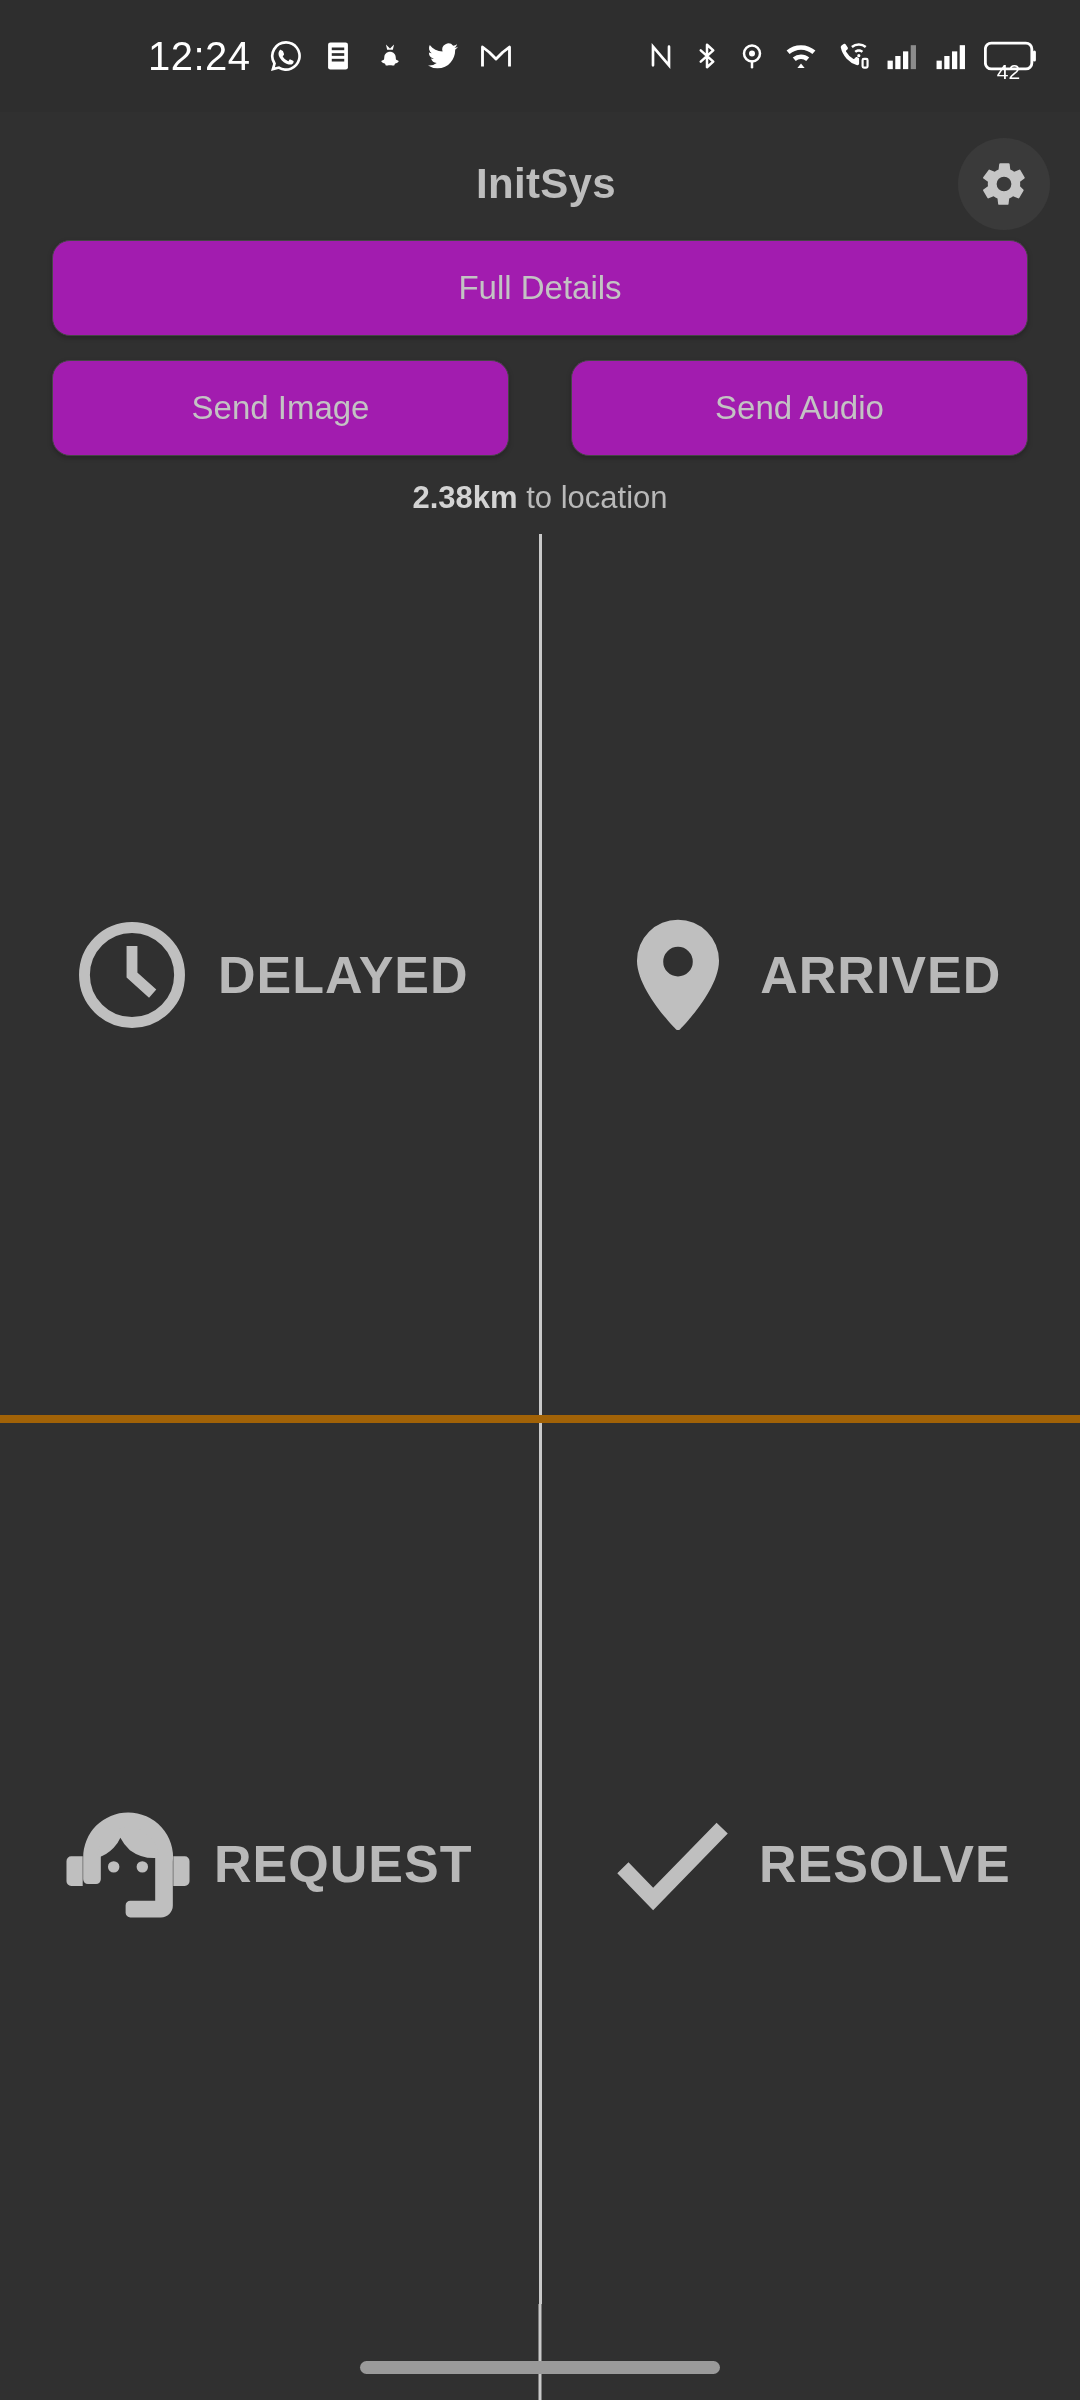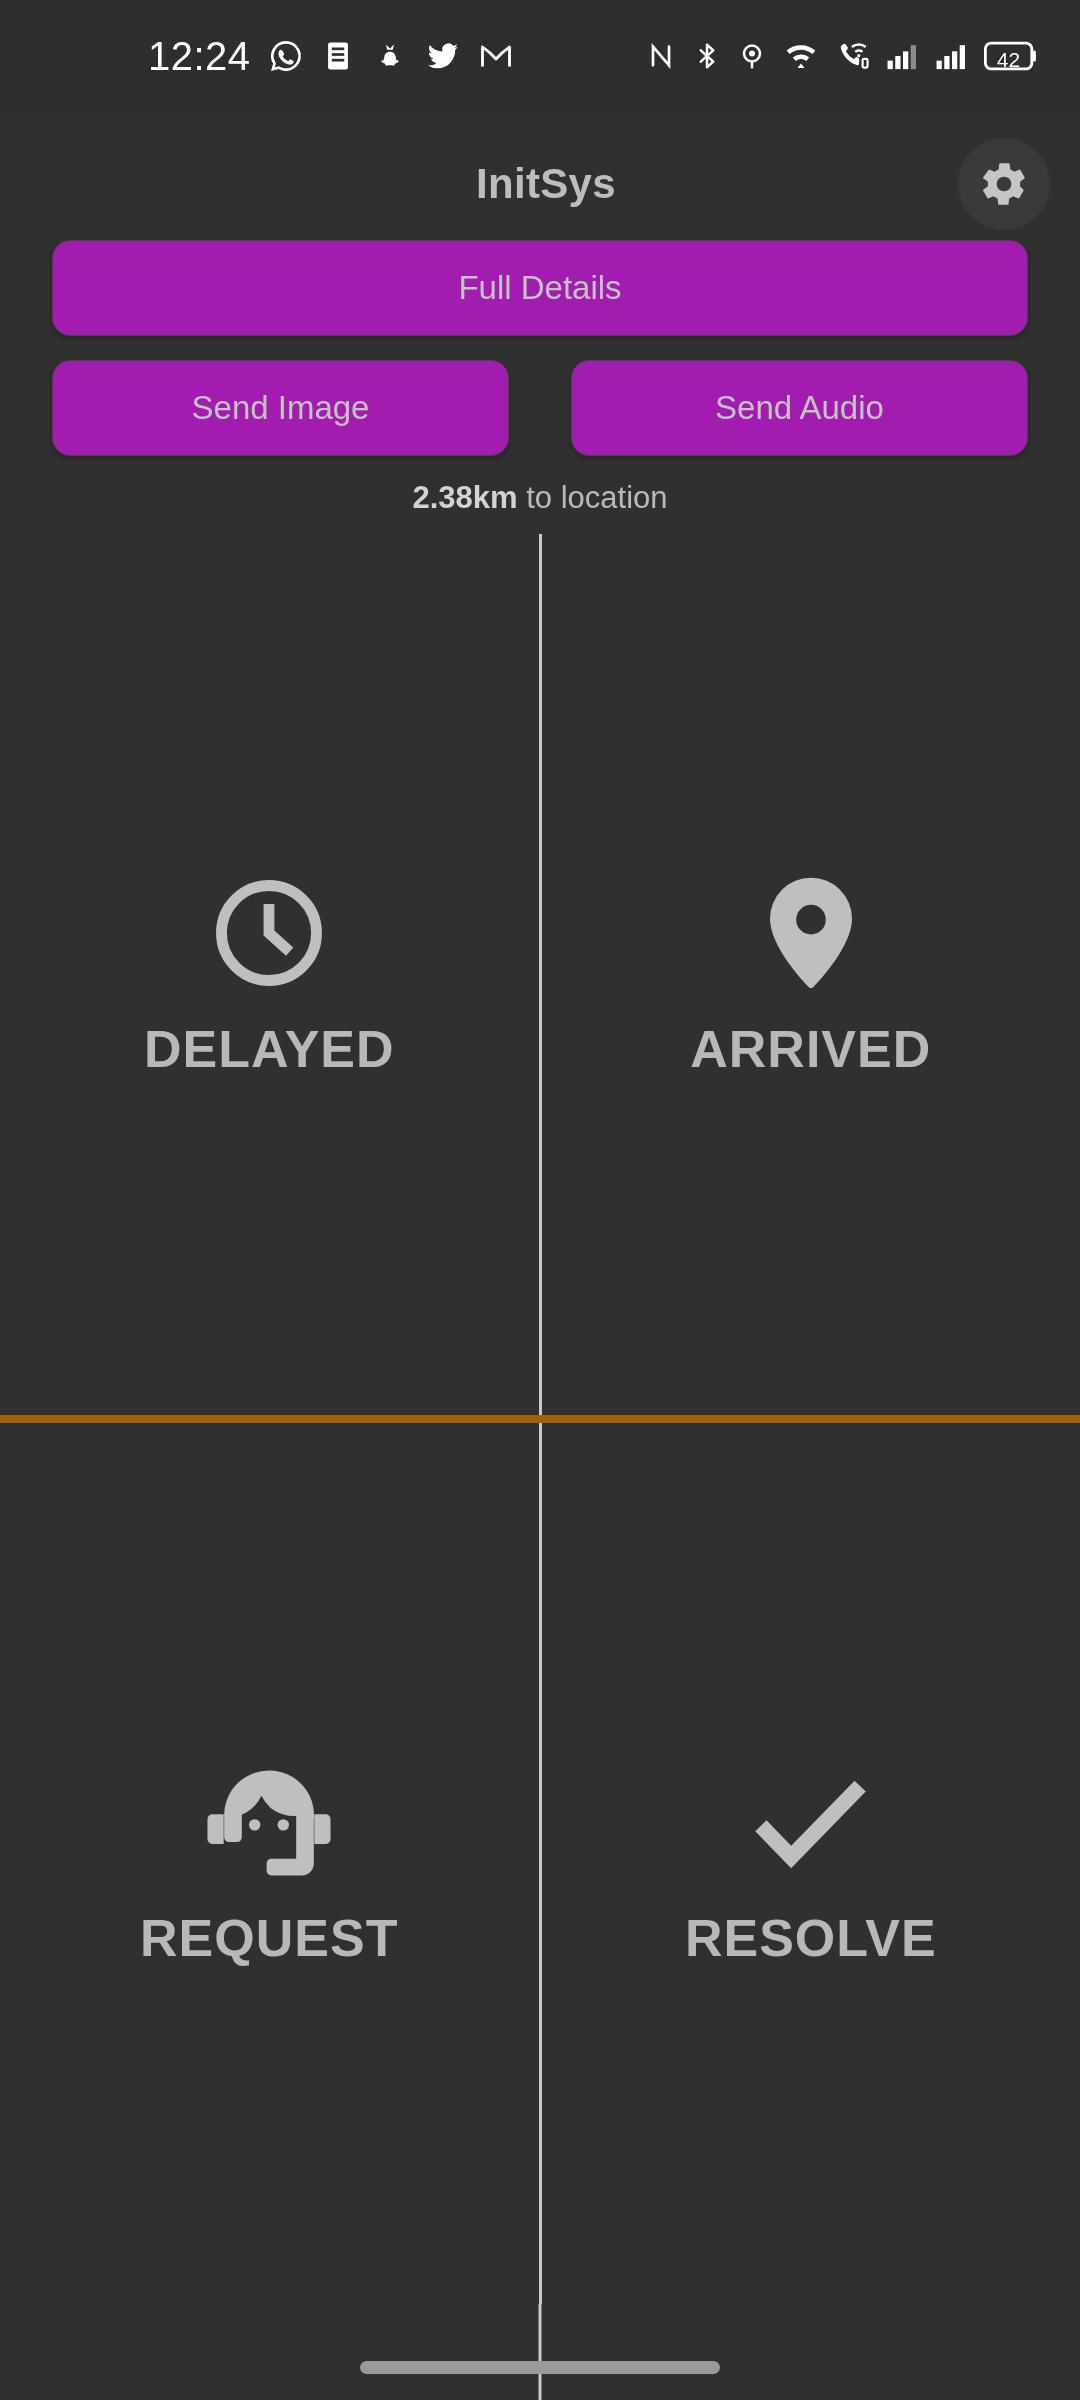--- a/index.html
+++ b/index.html
@@ -87,21 +87,21 @@
   .panic-label {
     font-size:58px; font-weight:bold; color:#f9c0b9; letter-spacing:2px;
   }
 
   
   .grid { flex:1 1 auto; display:flex; flex-direction:column; }
   .grid-row { flex:1 1 0; display:flex; }
   .grid-row + .grid-row { border-top:8px solid #a16207; }
   .tile {
     flex:1 1 0;
-    display:flex; flex-direction:column;
+    display:flex; 
     align-items:center; justify-content:center;
     gap:24px;
     background:#303030;
   }
   .tile + .tile { border-left:3px solid #c9c9c9; }
   .tile-icon { height:124px; display:flex; align-items:center; justify-content:center; }
   .tile-icon svg { display:block; }
   .tile-label {
     font-size:52px; font-weight:bold; color:#b8b8b8; letter-spacing:1px;
   }
@@ -222,21 +222,21 @@
             <rect x="11" y="7" width="3.4" height="11.5" fill="#fff"></rect>
             <rect x="16" y="3" width="3.4" height="15.5" fill="#fff"></rect>
           </svg>
       </span>
 
       <span class="sb-ico" style="position:relative;display:flex;align-items:center;">
         <svg width="54" height="32" viewBox="0 0 36 20">
             <rect x="0.9" y="1.4" width="31" height="17.2" rx="4" fill="none" stroke="#fff" stroke-width="1.9"></rect>
             <path d="M33.6 7.4v5.2" stroke="#fff" stroke-width="2" stroke-linecap="round"></path>
           </svg>
-        <span style="position:absolute;left:0;top:4px;width:54px;height:32px;display:flex;align-items:center;justify-content:center;font-size:21px;color:#fff;padding-right:5px;">42</span>
+        <span style="position:absolute;left:0;top:16px;width:54px;height:32px;display:flex;align-items:center;justify-content:center;font-size:21px;color:#fff;padding-right:5px;">42</span>
       </span>
     </div>
   </div>
 
   <div class="appbar">
     <div class="appbar-row">
       <span class="app-title">InitSys</span>
       <div class="gear-btn">
         <span>
           <svg width="52" height="52" viewBox="0 0 24 24">

